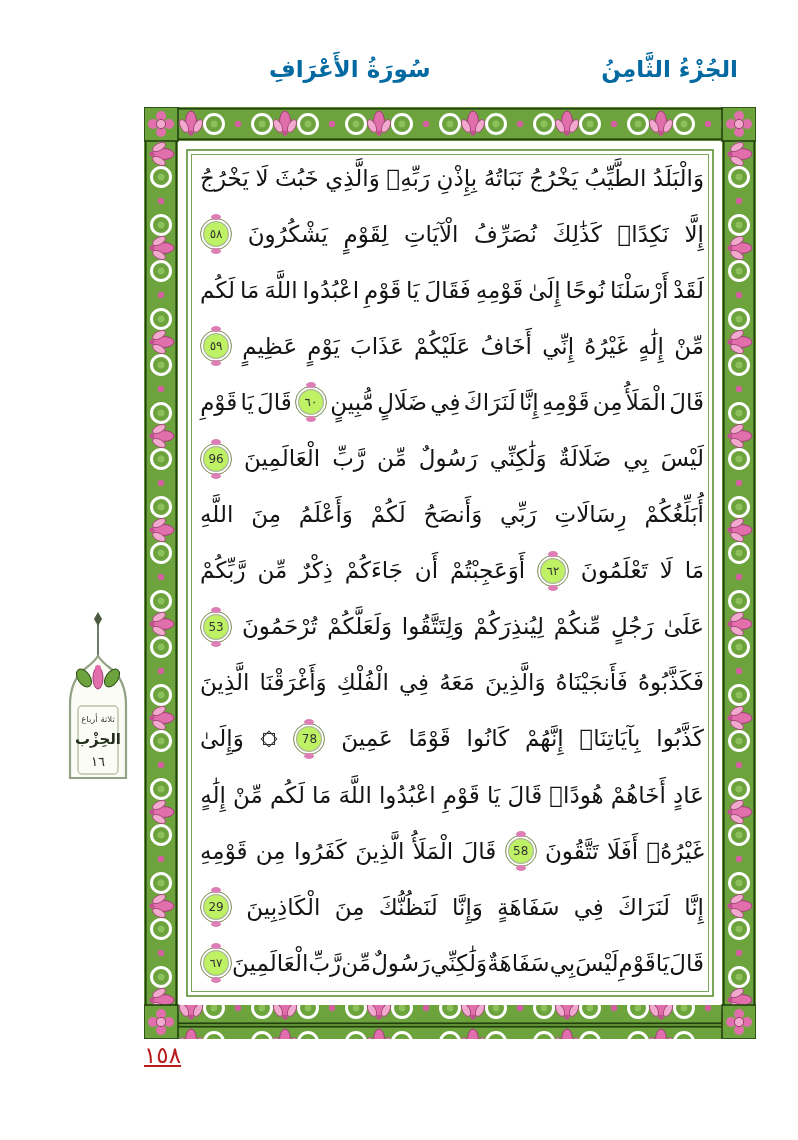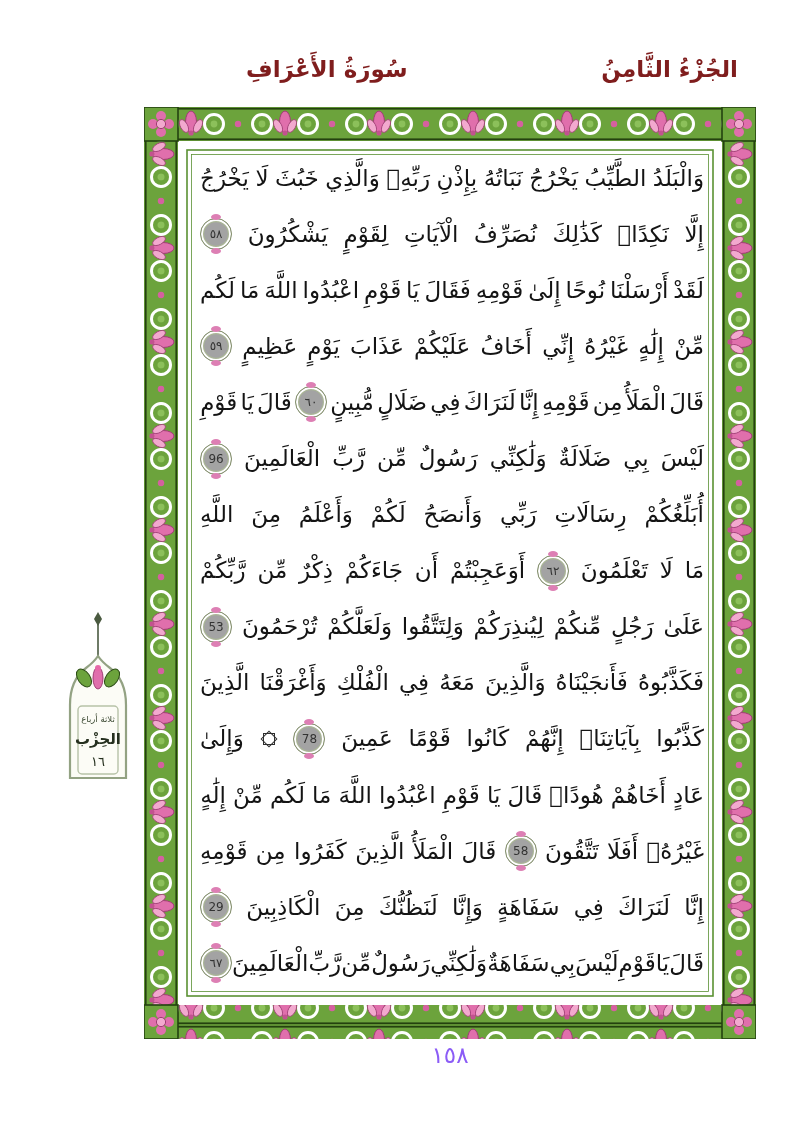--- a/index.html
+++ b/index.html
@@ -1,52 +1,52 @@
 <!DOCTYPE html>
 <html lang="ar" dir="rtl"><head>
 <meta charset="utf-8">
 <style>
   html,body{margin:0;padding:0;}
   body{
     width:798px;height:1140px;position:relative;background:#ffffff;
     font-family:"DejaVu Sans",sans-serif;color:#161616;overflow:hidden;
   }
-  .hdr{position:absolute;top:56px;font-size:23px;font-weight:bold;color:#7f1d1d;white-space:nowrap;}
+  .hdr{position:absolute;top:56px;font-size:23px;font-weight:bold;color:#0369a1;white-space:nowrap;margin-left:23px;}
   .hdr-right{right:60px;}
   .hdr-left{left:246px;}
   .frame-svg{position:absolute;left:144px;top:107px;}
   .text-area{
     position:absolute;left:200px;top:150px;width:504px;height:842px;
     direction:rtl;
   }
   .quran-line{
     display:flex;justify-content:space-between;align-items:center;direction:rtl;
     height:56.1px;font-size:23px;line-height:1;white-space:nowrap;color:#141414;
   }
   .quran-line .word{white-space:nowrap;}
   .medallion{
     position:relative;flex:0 0 auto;width:30px;height:30px;border-radius:50%;
     border:1.2px solid #84906c;
     box-shadow:inset 0 0 0 2px #ffffff, inset 0 0 0 3.2px #aab696;
     display:flex;align-items:center;justify-content:center;
-    font-size:12px;color:#333;background:#a3a3a3;
+    font-size:12px;color:#333;background:#bef264;
   }
   .medallion::before,.medallion::after{
     content:"";position:absolute;left:50%;transform:translateX(-50%);
     width:10px;height:6px;background:#dd7fb4;border-radius:50%;
   }
   .medallion::before{top:-5px;}
   .medallion::after{bottom:-5px;}
   .rub{position:relative;flex:0 0 auto;width:14px;height:14px;margin:0 2px;}
   .rub::before,.rub::after{content:"";position:absolute;inset:1px;border:1.6px solid #2d2d2d;}
   .rub::after{transform:rotate(45deg);}
   .hizb-svg{position:absolute;left:48px;top:610px;}
   .page-number{
-    position:absolute;top:1042px;left:144px;width:612px;text-align:center;
-    font-size:23px;color:#8b5cf6;letter-spacing:2px;
+    position:absolute;top:1042px;left:144px;width:612px;text-align:left;
+    font-size:23px;color:#b91c1c;letter-spacing:2px;text-decoration:underline;
   }
 </style>
 </head>
 <body>
 
 <div class="hdr hdr-right">الجُزْءُ الثَّامِنُ</div>
 <div class="hdr hdr-left">سُورَةُ الأَعْرَافِ</div>
 
 <svg class="frame-svg" width="612" height="932" viewBox="0 0 612 932">
   <defs>

